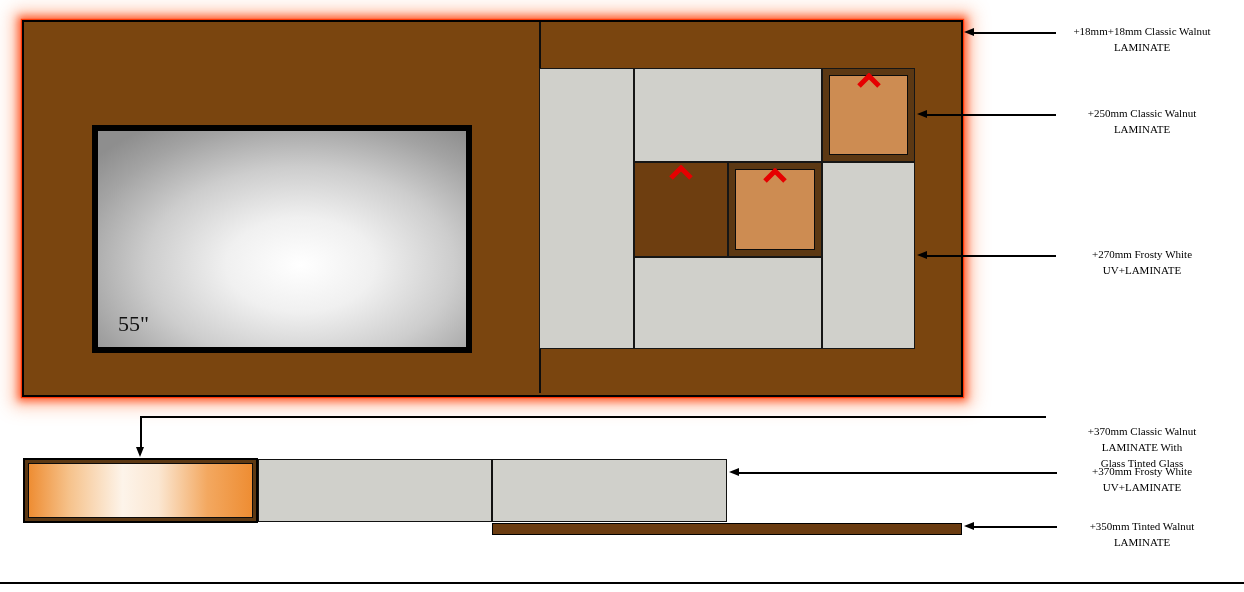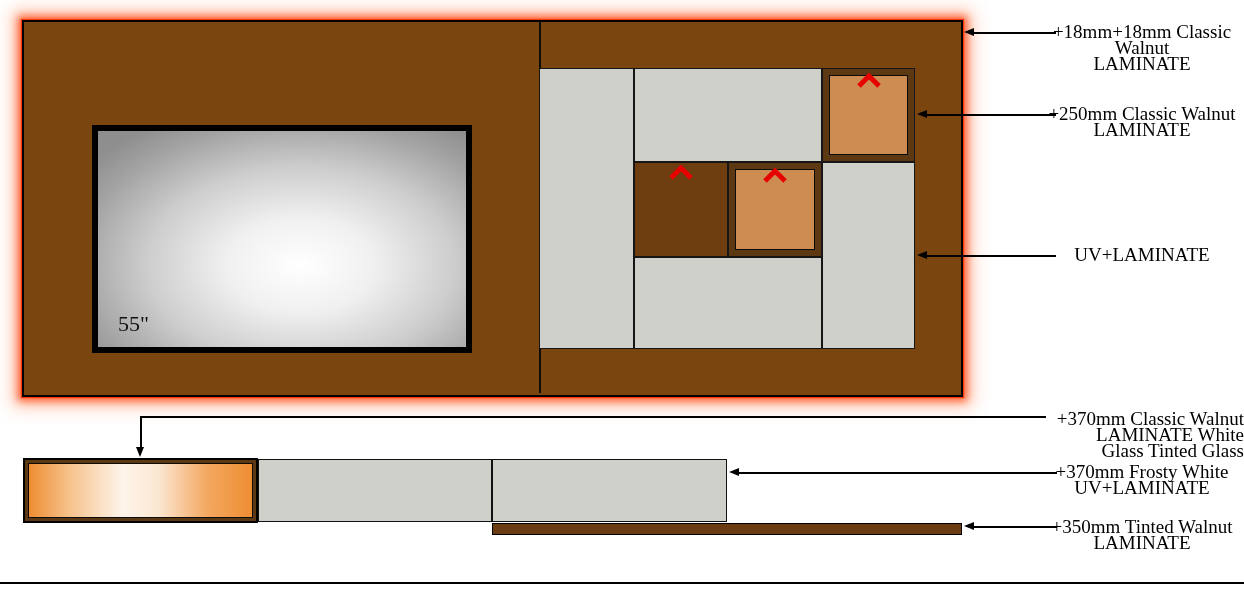--- a/index.html
+++ b/index.html
@@ -49,21 +49,21 @@
   
   .hline,.vline{position:absolute;background:#000;}
   .hline{height:1.5px;}
   .vline{width:1.5px;}
   .arrow-left{position:absolute;width:0;height:0;
     border-top:4.5px solid transparent;border-bottom:4.5px solid transparent;border-right:10px solid #000;}
   .arrow-down{position:absolute;width:0;height:0;
     border-left:4.5px solid transparent;border-right:4.5px solid transparent;border-top:10px solid #000;}
   
   .note{position:absolute;left:1040px;width:204px;text-align:center;
-    font-size:19px;line-height:15.8px;color:#000;}
+    font-size:11px;line-height:15.8px;color:#000;}
   .note span{display:block;}
   .ground{position:absolute;left:0;top:582px;width:1244px;height:2px;background:#000;}
 </style>
 </head>
 <body>
 
 <div class="canvas">
 
   <div class="main-panel">
     <div class="tv">
@@ -129,25 +129,26 @@
 
   <div class="note" style="top:24px;">
     <span>+18mm+18mm Classic Walnut</span>
     <span>LAMINATE</span>
   </div>
   <div class="note" style="top:106px;">
     <span>+250mm Classic Walnut</span>
     <span>LAMINATE</span>
   </div>
   <div class="note" style="top:247px;">
+    <span>+270mm Frosty White</span>
     <span>UV+LAMINATE</span>
   </div>
-  <div class="note" style="top:411px;text-align:right;">
+  <div class="note" style="top:424px;">
     <span>+370mm Classic Walnut</span>
-    <span>LAMINATE White</span>
+    <span>LAMINATE With</span>
     <span>Glass Tinted Glass</span>
   </div>
   <div class="note" style="top:464px;font-family:Liberation Serif, serif;">
     <span>+370mm Frosty White</span>
     <span>UV+LAMINATE</span>
   </div>
   <div class="note" style="top:519px;">
     <span>+350mm Tinted Walnut</span>
     <span>LAMINATE</span>
   </div>

